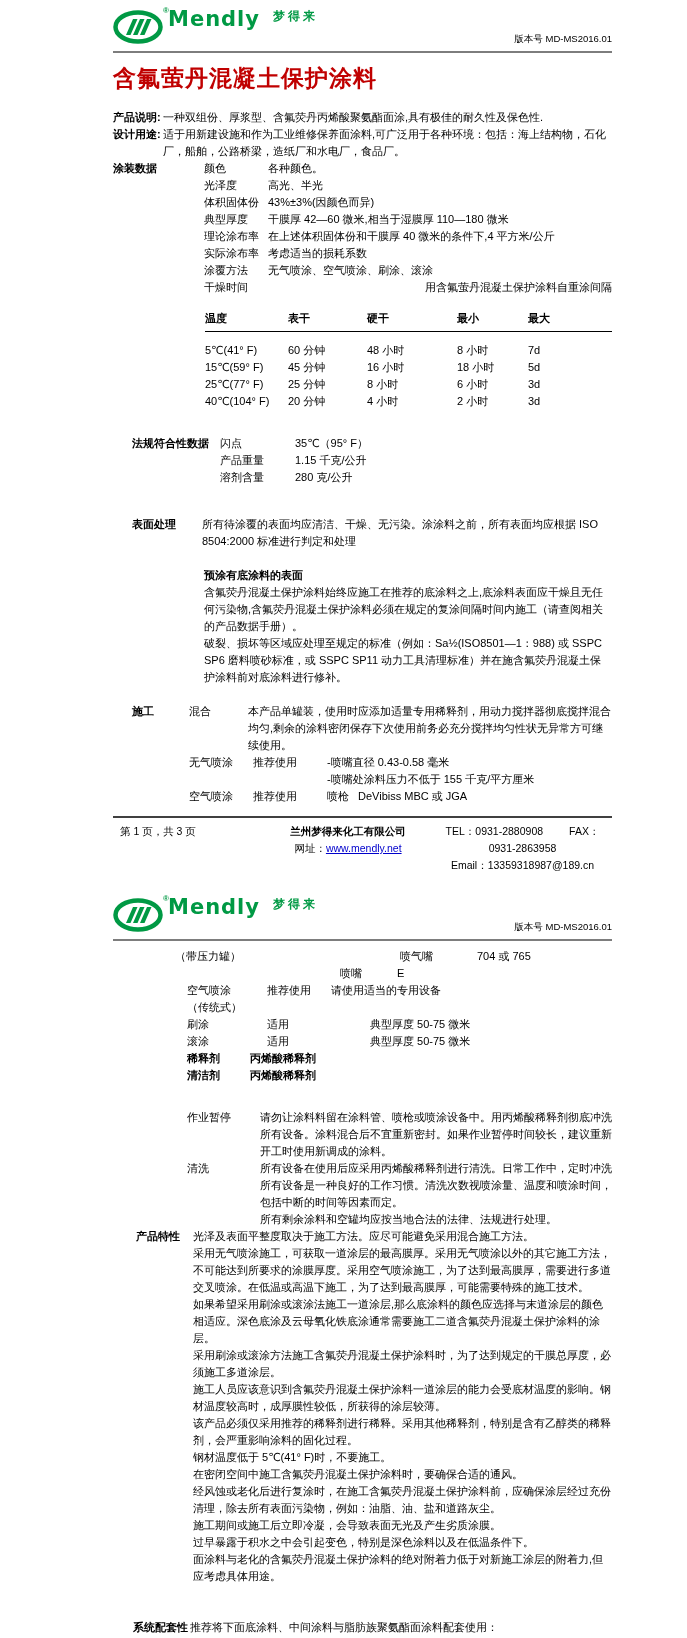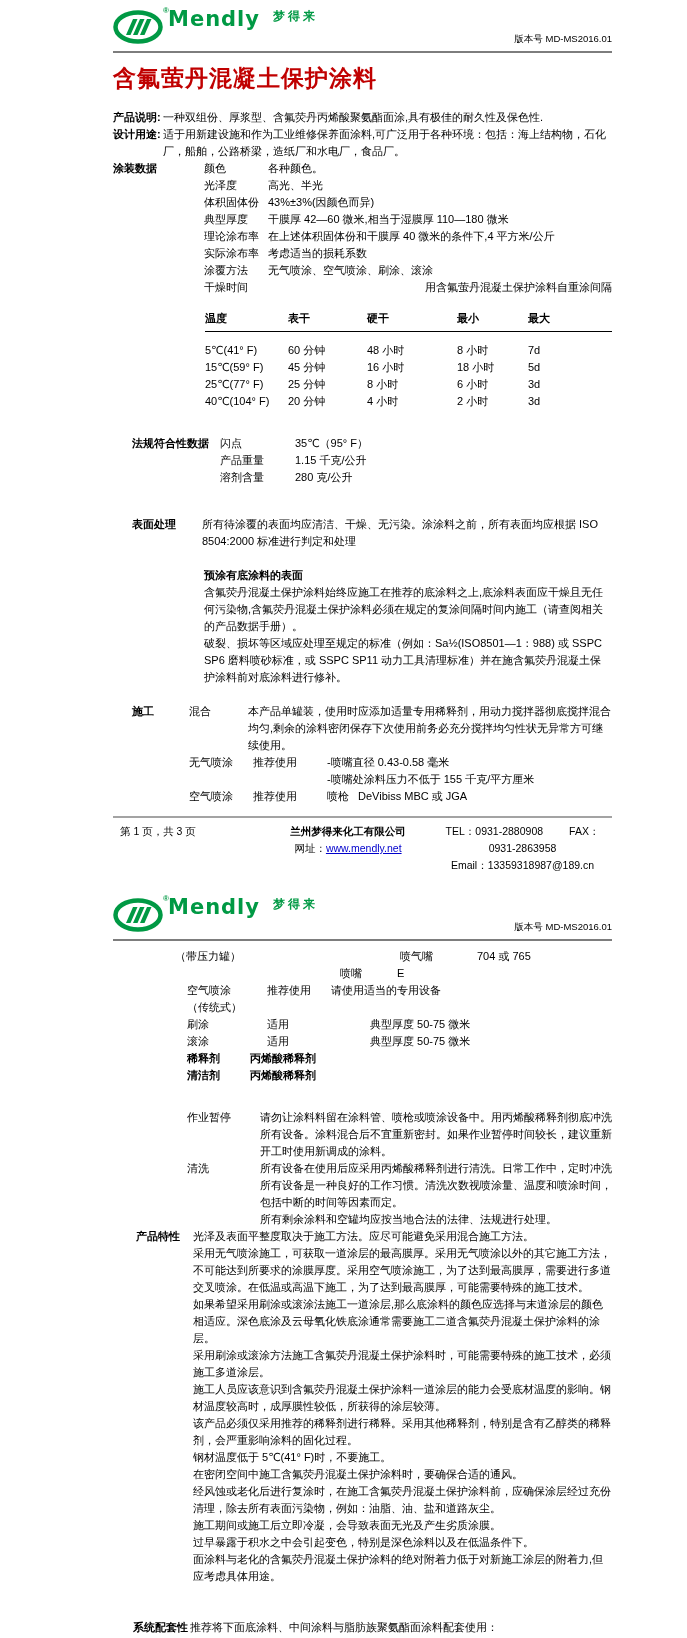--- a/index.html
+++ b/index.html
@@ -72,21 +72,21 @@
   .p2b .c2w{width:103px;flex:none;}
   .p2c{padding-left:74px;}
   .p2c .c1{width:63px;flex:none;}
   .pause{padding-left:74px;}
   .pause .c1{width:73px;flex:none;}
   .feat{padding-left:23px;}
   .feat .c1{width:57px;flex:none;font-weight:bold;}
   .sys{padding-left:20px;}
   .sys .c1{width:57px;flex:none;font-weight:bold;}
   
-  .footer{margin-top:11px;border-top:2px solid #a3a3a3;padding-top:5px;display:flex;font-size:10.5px;line-height:17px;}
+  .footer{margin-top:11px;border-top:2px solid #404040;padding-top:5px;display:flex;font-size:10.5px;line-height:17px;}
   .f1{width:150px;flex:none;padding-left:7px;}
   .f2{width:170px;flex:none;text-align:center;}
   .f3{flex:1;text-align:center;}
   .fax{margin-left:26px;}
   .link{color:var(--blue);text-decoration:underline;cursor:pointer;}
   .page-gap{height:14px;}
 </style>
 </head>
 <body>
 
@@ -345,21 +345,21 @@
           <p>所有剩余涂料和空罐均应按当地合法的法律、法规进行处理。</p>
         </span>
       </div>
 
       <div class="r feat">
         <span class="c1">产品特性</span>
         <span class="val">
           <p>光泽及表面平整度取决于施工方法。应尽可能避免采用混合施工方法。</p>
           <p>采用无气喷涂施工，可获取一道涂层的最高膜厚。采用无气喷涂以外的其它施工方法，不可能达到所要求的涂膜厚度。采用空气喷涂施工，为了达到最高膜厚，需要进行多道交叉喷涂。在低温或高温下施工，为了达到最高膜厚，可能需要特殊的施工技术。</p>
           <p>如果希望采用刷涂或滚涂法施工一道涂层,那么底涂料的颜色应选择与末道涂层的颜色相适应。深色底涂及云母氧化铁底涂通常需要施工二道含氟荧丹混凝土保护涂料的涂层。</p>
-          <p>采用刷涂或滚涂方法施工含氟荧丹混凝土保护涂料时，可能需要特殊的施工技术，必须施工多道涂层。</p>
+          <p>采用刷涂或滚涂方法施工含氟荧丹混凝土保护涂料时，为了达到规定的干膜总厚度，必须施工多道涂层。</p>
           <p>施工人员应该意识到含氟荧丹混凝土保护涂料一道涂层的能力会受底材温度的影响。钢材温度较高时，成厚膜性较低，所获得的涂层较薄。</p>
           <p>该产品必须仅采用推荐的稀释剂进行稀释。采用其他稀释剂，特别是含有乙醇类的稀释剂，会严重影响涂料的固化过程。</p>
           <p>钢材温度低于 5℃(41° F)时，不要施工。</p>
           <p>在密闭空间中施工含氟荧丹混凝土保护涂料时，要确保合适的通风。</p>
           <p>经风蚀或老化后进行复涂时，在施工含氟荧丹混凝土保护涂料前，应确保涂层经过充份清理，除去所有表面污染物，例如：油脂、油、盐和道路灰尘。</p>
           <p>施工期间或施工后立即冷凝，会导致表面无光及产生劣质涂膜。</p>
           <p>过早暴露于积水之中会引起变色，特别是深色涂料以及在低温条件下。</p>
           <p>面涂料与老化的含氟荧丹混凝土保护涂料的绝对附着力低于对新施工涂层的附着力,但应考虑具体用途。</p>
         </span>
       </div>

